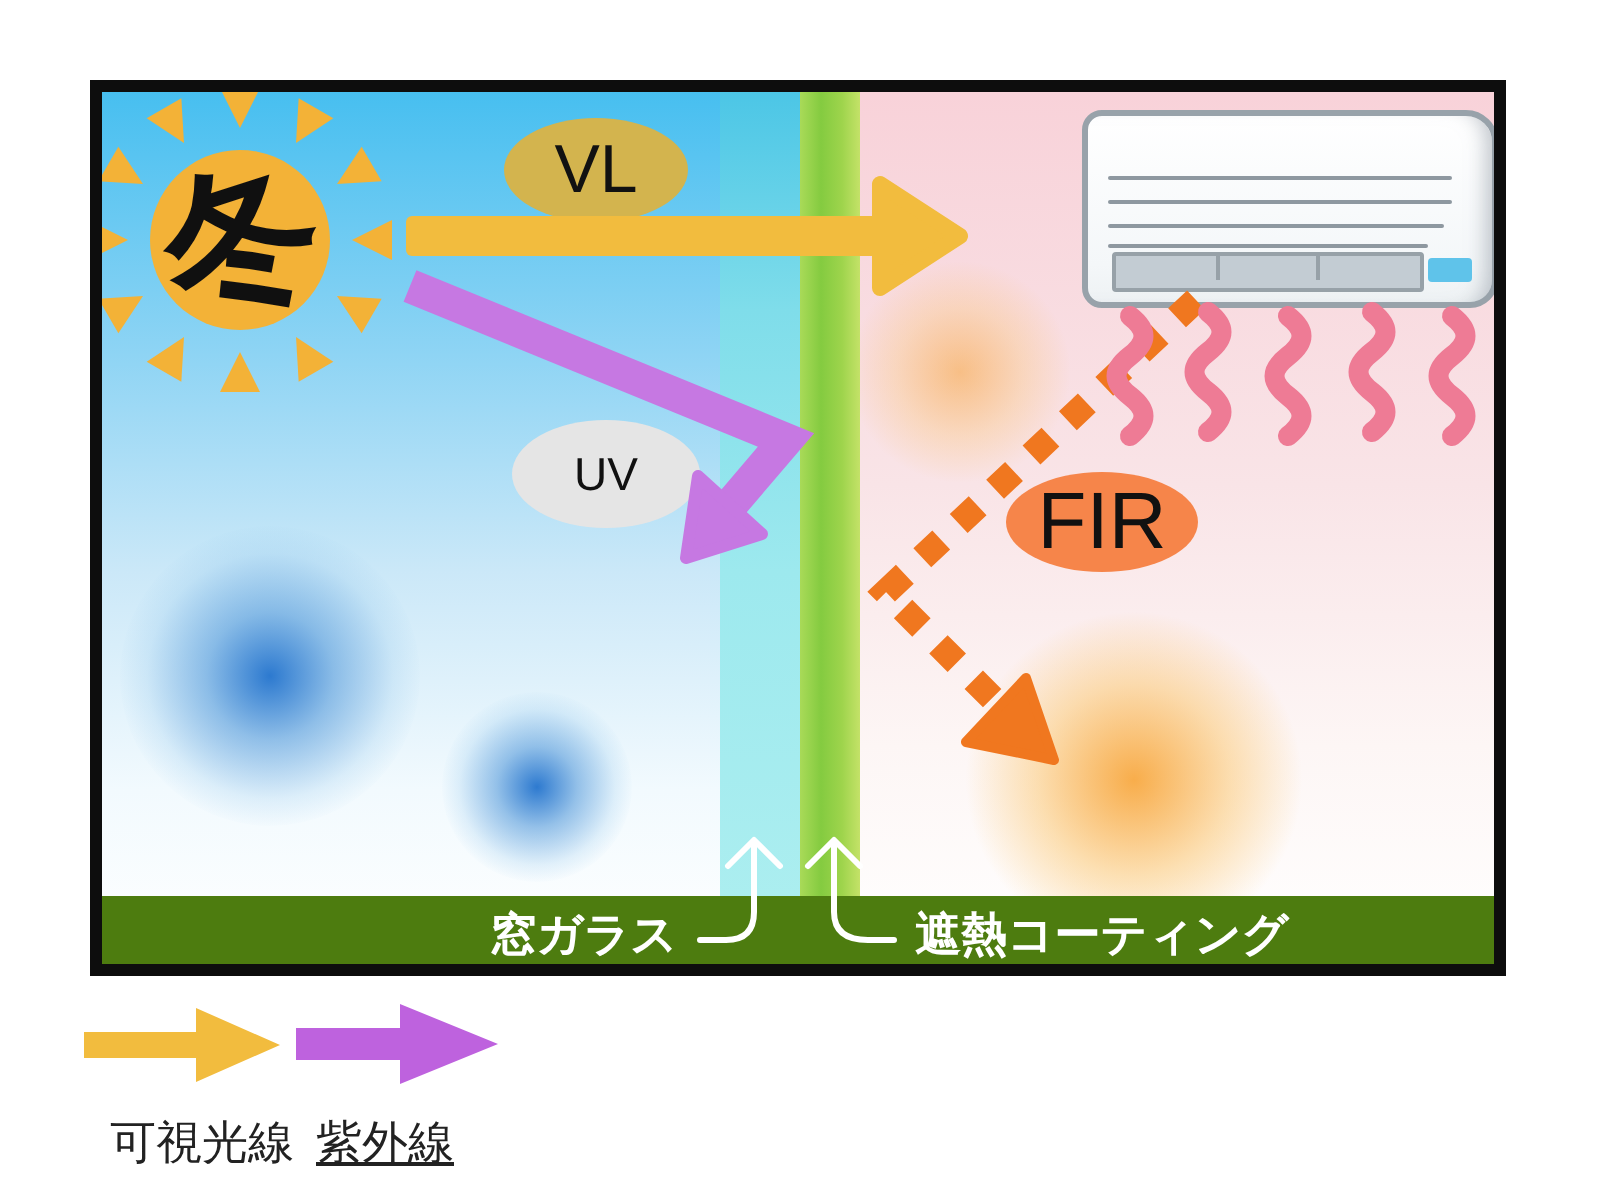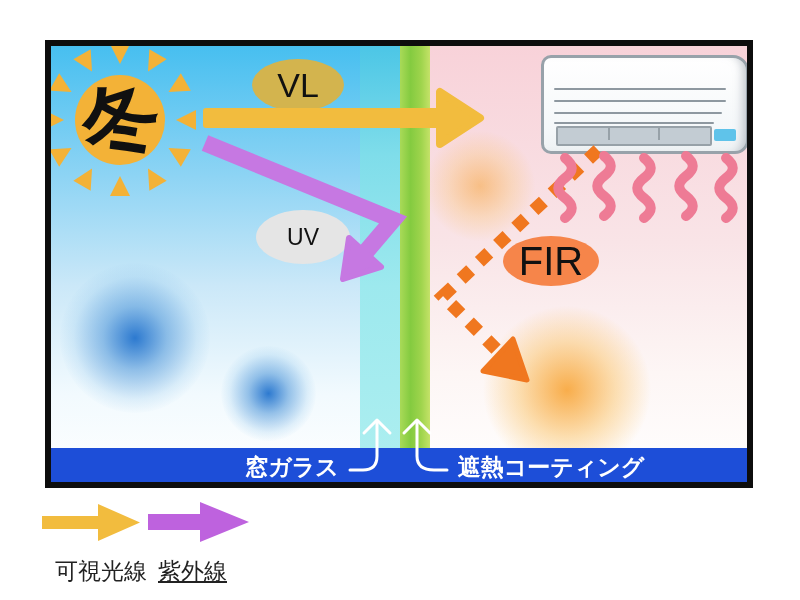--- a/index.html
+++ b/index.html
@@ -44,21 +44,21 @@
     background:linear-gradient(180deg,#ffffff 0%,#f4f7f9 80%,#eef2f4 100%);
     border:3px solid #98A2AA;border-radius:10px 16px 14px 10px;
     box-shadow:inset -10px 0 10px -7px rgba(140,150,160,.55);}
   .ac-vent-line{left:10px;width:172px;height:2px;background:#8E98A0;border-radius:1px;}
   #ac-louver{left:12px;top:68px;width:152px;height:16px;background:#C3CCD3;
     border:2px solid #97A1A8;border-radius:2px;}
   .ac-louver-divider{top:0;width:2px;height:12px;background:#97A1A8;}
   #ac-indicator-light{right:10px;top:71px;width:22px;height:12px;background:#5FC3EA;border-radius:2px;}
 
   
-  #caption-bar{left:0;top:402px;width:696px;height:34px;background:#1d4ed8;}
+  #caption-bar{left:0;top:402px;width:696px;height:34px;background:#4d7c0f;}
   .bar-label{top:4px;color:#ffffff;font-weight:bold;font-size:23px;white-space:nowrap;
              transform:translateX(-50%);}
   #glass-label{left:241px;}
   #coating-label{left:500px;}
 
   
   .legend-label{top:556px;font-size:23px;color:#222;white-space:nowrap;}
   #legend-label-vl{left:55px;}
   #legend-label-uv{left:158px;text-decoration:underline;}
 

